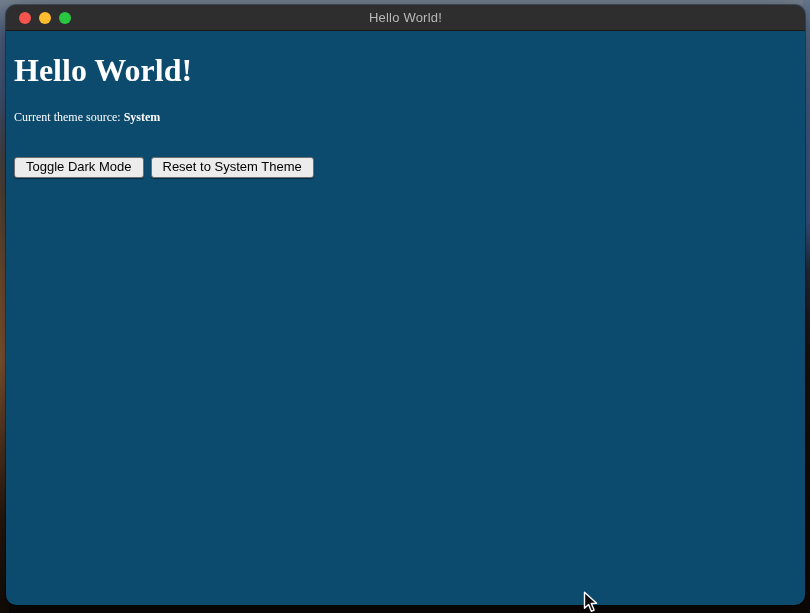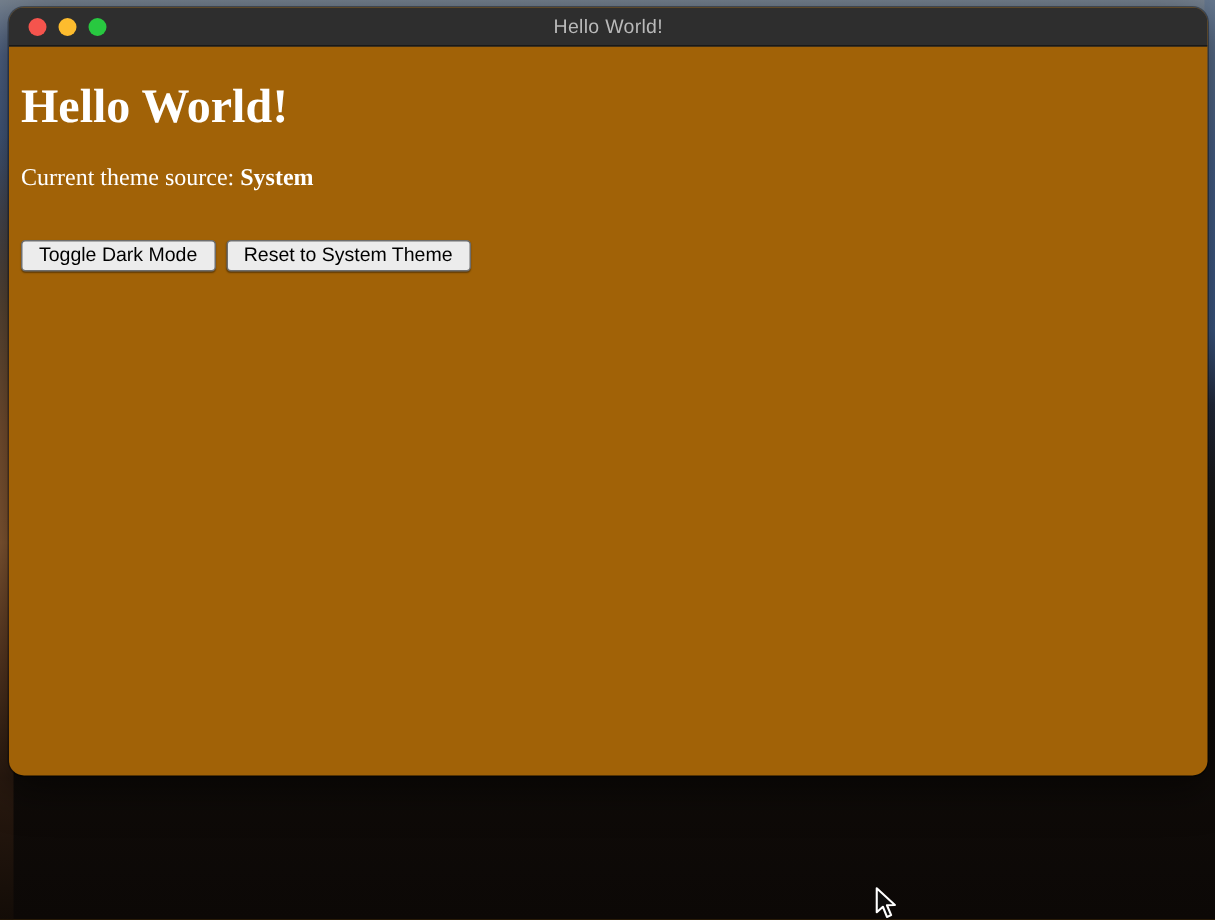--- a/index.html
+++ b/index.html
@@ -37,23 +37,23 @@
       #66788f 0%, #49648f 18%, #3e5b89 36%, #34497033 44%,
       rgba(20,18,16,0) 52%);
   }
 
   
   .window {
     position: absolute;
     left: 6px;
     top: 5px;
     width: 799px;
-    height: 512px;
+    height: 600px;
     border-radius: 10px;
-    background: #a16207;
+    background: #0c4a6e;
     box-shadow: 0 8px 28px rgba(0,0,0,0.55), 0 0 0 1px rgba(0,0,0,0.35);
     overflow: hidden;
   }
 
   .titlebar {
     position: relative;
     height: 25px;
     background: #2e2e2e;
     border-bottom: 1px solid #191919;
     display: flex;
@@ -90,21 +90,21 @@
     font-family: "Liberation Serif", serif;
   }
   .content h1 {
     margin: 21px 0;
     font-size: 32px;
     font-weight: bold;
     color: #ffffff;
   }
   .content p {
     margin: 16px 0;
-    font-size: 16px;
+    font-size: 12px;
   }
   .theme-value {
     font-weight: bold;
   }
   .button-row {
     margin: 16px 0;
   }
   .button-row button {
     font-family: "Liberation Sans", sans-serif;
     font-size: 13px;

